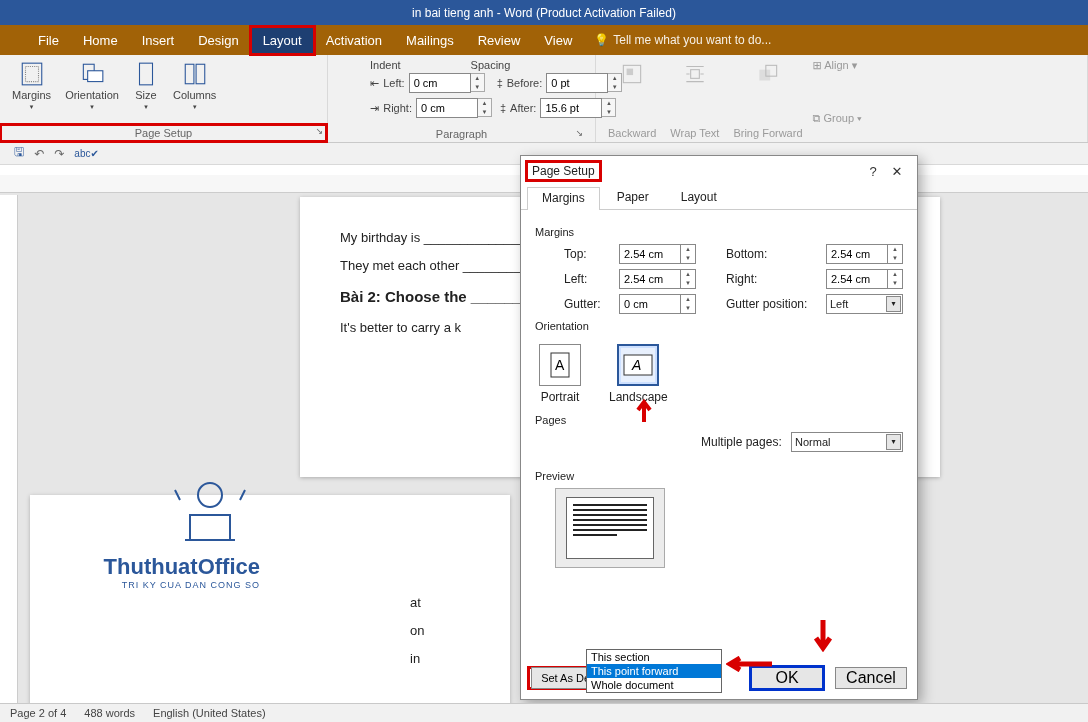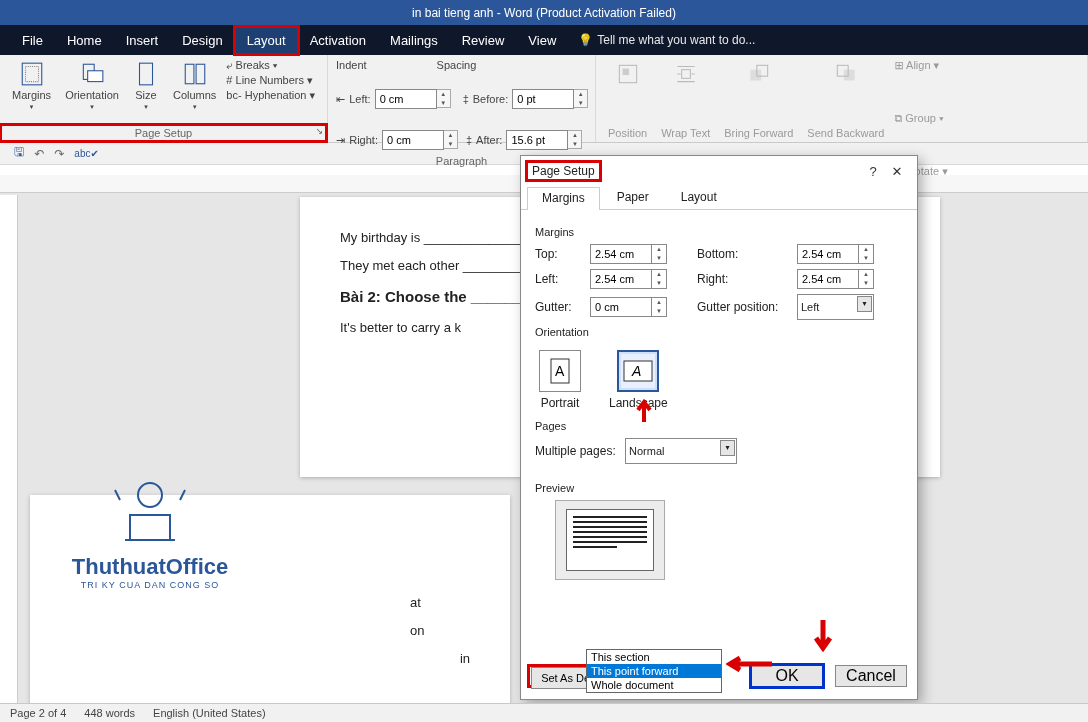--- a/index.html
+++ b/index.html
@@ -1,18 +1,18 @@
 <!DOCTYPE html>
 <html><head>
 <meta charset="utf-8">
 <style>
   * { box-sizing: border-box; font-family: "Segoe UI", Tahoma, sans-serif; }
   body { margin: 0; width: 1088px; height: 722px; background:#fff; overflow:hidden; position:relative; }
   .titlebar { background:#2b579a; color:#fff; height:25px; display:flex; align-items:center; justify-content:center; font-size:12px; position:relative; }
-  .menubar { background:#0f172a; color:#fff; height:30px; display:flex; align-items:center; padding-left:10px;text-align:center; }
+  .menubar { background:#a16207; color:#fff; height:30px; display:flex; align-items:center; padding-left:26px;text-align:center; }
   .menuitem { padding:6px 12px; font-size:13px; cursor:pointer; }
   .menuitem.active { background:#1e3f72; outline:3px solid #d80000; outline-offset:-1px; }
   .tellme { margin-left:10px; display:flex; align-items:center; font-size:12px; opacity:.9;}
   .ribbon { background:#f1f1f1; border-bottom:1px solid #c9c9c9; height:88px; display:flex; font-size:11px; color:#444; }
   .rgroup { border-right:1px solid #d9d9d9; display:flex; flex-direction:column; justify-content:space-between; padding:4px 8px 0 8px; }
   .rgroup .body { flex:1; display:flex; align-items:flex-start; gap:6px; }
   .rgroup .label { text-align:center; font-size:11px; color:#666; padding:2px 0; position:relative;}
   .bigbtn { display:flex; flex-direction:column; align-items:center; gap:2px; padding:2px 4px; cursor:pointer; }
   .bigbtn svg { width:26px; height:26px; }
   .smlist { display:flex; flex-direction:column; gap:2px; font-size:11px;}
@@ -36,45 +36,45 @@
   .dialog { position:absolute; left:520px; top:155px; width:398px; height:545px; background:#fff; border:1px solid #888; box-shadow:4px 4px 12px rgba(0,0,0,.3); font-size:12px; color:#222;}
   .dlg-title { height:30px; display:flex; align-items:center; padding:0 8px; font-size:12px;}
   .dlg-title .t { outline:3px solid #d80000; outline-offset:1px; padding:0 3px;}
   .dlg-title .sp { flex:1;}
   .dlg-title .hx { width:24px; text-align:center; font-size:13px; color:#333; cursor:pointer;}
   .dlg-tabs { display:flex; border-bottom:1px solid #ccc; padding-left:6px; height:24px;}
   .dlg-tab { padding:3px 14px; font-size:12px; border:1px solid transparent; border-bottom:none; cursor:pointer; margin-right:2px;}
   .dlg-tab.active { border-color:#ccc; background:#fff; position:relative; top:1px;}
   .dlg-body { padding:10px 14px; }
   .sec-title { font-size:11px; color:#222; margin:6px 0;}
-  .mrow { display:flex; align-items:center; margin-bottom:5px;}
+  .mrow { display:flex; align-items:center; margin-bottom:5px;justify-content:flex-end;}
   .mrow label{ width:55px;}
   .mrow label.r{ width:100px; margin-left:30px;}
   .nspin { display:flex;}
   .nspin input { width:62px; height:20px; border:1px solid #888; font-size:11px; padding:8px 4px;}
   .nspin .ud { width:15px;height:20px;border:1px solid #888;border-left:none;display:flex;flex-direction:column;}
   .nspin .ud div{flex:1;text-align:center;font-size:6px;line-height:8px;color:#555;}
   .orient { display:flex; gap:20px; margin:8px 0 2px 0;}
   .oricon { display:flex; flex-direction:column; align-items:center; gap:4px; cursor:pointer; padding:4px;}
   .orbox { width:42px;height:42px;border:1px solid #888; background:#fff;display:flex;align-items:center;justify-content:center;}
   .orbox.sel { border:2px solid #2b579a; background:#e8f0fd; box-shadow:0 0 0 2px #cde0ff inset;}
   .preview-box { width:110px;height:80px;background:#ececec;border:1px solid #aaa;margin:6px 0 0 20px;display:flex;align-items:center;justify-content:center;}
   .ppage { width:88px;height:62px;background:#fff;border:1px solid #666;padding:6px;}
   .ppage div{height:2px;background:#222;margin-bottom:3px;}
   .dlg-foot { position:absolute; bottom:10px; left:10px; right:10px; display:flex; align-items:center; gap:12px;}
   .applylbl { outline:3px solid #d80000; outline-offset:1px; padding:1px 2px;}
-  .combo { width:112px;height:20px;border:1px solid #888;display:flex;align-items:center;padding:12px 3px;font-size:11px;position:relative;cursor:pointer;}
+  .combo { width:112px;height:20px;border:1px solid #888;display:flex;align-items:center;padding:0 3px;font-size:11px;position:relative;cursor:pointer;}
   .combo .dd{position:absolute;right:1px;top:1px;width:15px;height:16px;background:#e6e6e6;border:1px solid #888;font-size:8px;text-align:center;line-height:14px;}
   .dropdown { position:absolute; left:586px; top:649px; width:136px; background:#fff; border:1px solid #666; z-index:50;}
   .dropdown div{padding:1px 4px;font-size:11px;cursor:pointer;}
   .dropdown .sel{background:#0078d7;color:#fff;}
   .btn { width:72px;height:22px;border:1px solid #888;background:#e6e6e6;font-size:16px;cursor:pointer;}
   .btn.ok{outline:3px solid #0033cc;outline-offset:-1px;}
   .red-arrow { position:absolute; }
-  .brand { position:absolute; left:40px; top:470px; width:220px; text-align:center; color:#2b579a;}
+  .brand { position:absolute; left:40px; top:470px; width:220px; text-align:right; color:#2b579a;}
   .brand .bt{ font-size:22px; font-weight:bold;}
   .brand .bs{ font-size:9px; letter-spacing:1px;}
   .faded-btn { color:#9a9a9a;gap:40px;}
 </style>
 </head>
 <body>
 
 <div class="titlebar">
   <span>in bai tieng anh - Word (Product Activation Failed)</span>
 </div>
@@ -119,34 +119,29 @@
           <span style="font-size:7px;">▾</span>
         </div>
       <div class="bigbtn">
           <svg viewBox="0 0 24 24">
             <rect x="3" y="3" width="8" height="18" fill="none" stroke="#2b579a"></rect>
             <rect x="13" y="3" width="8" height="18" fill="none" stroke="#2b579a"></rect>
           </svg>
           <span>Columns</span>
           <span style="font-size:7px;">▾</span>
         </div>
-      <div class="smlist">
-        <span>⤶ <span>Breaks</span> ▾</span>
-        <span># <span>Line Numbers</span> ▾</span>
-        <span>bc- <span>Hyphenation</span> ▾</span>
-      </div>
     </div>
     <div class="page-setup-bar label">
       <span>Page Setup</span>
       <span class="launch">↘</span>
     </div>
   </div>
 
   <div class="rgroup" style="width:268px;">
-    <div class="body" style="flex-direction:column;gap:18px;">
+    <div class="body" style="flex-direction:column;gap:2px;margin-left:34px;">
       <div style="display:flex;gap:70px;">
           <span>Indent</span>
           <span>Spacing</span>
         </div>
       <div class="indent-row">
         <span>⇤</span>
           <span>Left:</span>
         <div class="nspin">
             <input class="spin" value="0 cm" style="">
             <div class="spinbtns">
@@ -188,45 +183,37 @@
     <div class="label"><span>Paragraph</span><span class="launch">↘</span></div>
   </div>
 
   <div class="rgroup" style="flex:1;">
     <div class="body">
       <div class="bigbtn faded-btn">
           <svg viewBox="0 0 24 24">
             <rect x="4" y="4" width="16" height="16" fill="none" stroke="#bbb"></rect>
             <rect x="7" y="7" width="6" height="6" fill="#ccc"></rect>
           </svg>
-          <span>Position</span>
+          <span>Backward</span>
           <span style="font-size:7px;">▾</span>
         </div>
       <div class="bigbtn faded-btn">
           <svg viewBox="0 0 24 24">
             <rect x="8" y="8" width="8" height="8" fill="none" stroke="#bbb"></rect>
             <path d="M4 5h16M4 19h16M4 12h3M17 12h3" stroke="#bbb"></path>
           </svg>
           <span>Wrap Text</span>
           <span style="font-size:7px;">▾</span>
         </div>
       <div class="bigbtn faded-btn">
           <svg viewBox="0 0 24 24">
             <rect x="4" y="8" width="10" height="10" fill="#ddd"></rect>
             <rect x="10" y="4" width="10" height="10" fill="none" stroke="#bbb"></rect>
           </svg>
           <span>Bring Forward</span>
-          <span style="font-size:7px;">▾</span>
-        </div>
-      <div class="bigbtn faded-btn">
-          <svg viewBox="0 0 24 24">
-            <rect x="10" y="8" width="10" height="10" fill="#ddd"></rect>
-            <rect x="4" y="4" width="10" height="10" fill="none" stroke="#bbb"></rect>
-          </svg>
-          <span>Send Backward</span>
           <span style="font-size:7px;">▾</span>
         </div>
       <div class="smlist faded-btn">
         <span>⊞ <span>Align</span> ▾</span>
         <span>⧉ <span>Group</span> ▾</span>
         <span>⟳ <span>Rotate</span> ▾</span>
       </div>
     </div>
     <div class="label">Arrange</div>
   </div>
@@ -244,21 +231,21 @@
   <div class="vruler"></div>
   <div class="page page1">
     <p>My birthday is ________________.</p>
     <p>They met each other ________________.</p>
     <p style="font-weight:bold;font-size:15px;">Bài 2: Choose the ________________ the sentences</p>
     <p>It's better to carry a k</p>
   </div>
   <div class="page page2">
     <p style="margin-top:80px;margin-left:340px;">at</p>
     <p style="margin-left:340px;">on</p>
-    <p style="margin-left:340px;text-align:right;">in</p>
+    <p style="margin-left:340px;">in</p>
   </div>
 </div>
 
 <div class="brand">
   <svg width="100" height="80" viewBox="0 0 100 80">
       <circle cx="50" cy="25" r="12" fill="none" stroke="#2b579a" stroke-width="2"></circle>
       <rect x="30" y="45" width="40" height="25" fill="none" stroke="#2b579a" stroke-width="2"></rect>
       <path d="M20 30 L15 20 M80 30 L85 20 M25 70 L75 70" stroke="#2b579a" stroke-width="2"></path>
     </svg>
   <div class="bt">ThuthuatOffice</div>
@@ -400,15 +387,15 @@
   </svg>
 <svg class="red-arrow" style="left:812px;top:618px;" width="22" height="34">
     <path d="M11 2 L11 26 M4 20 L11 30 L18 20" stroke="#d80000" stroke-width="5" fill="none"></path>
   </svg>
 <svg class="red-arrow" style="left:726px;top:656px;" width="48" height="16">
     <path d="M46 8 L8 8 M14 2 L4 8 L14 14" stroke="#d80000" stroke-width="5" fill="none"></path>
   </svg>
 
 <div class="statusbar">
   <span>Page 2 of 4</span>
-  <span>448 words</span>
+  <span>488 words</span>
   <span>English (United States)</span>
 </div>
 
 </body></html>

